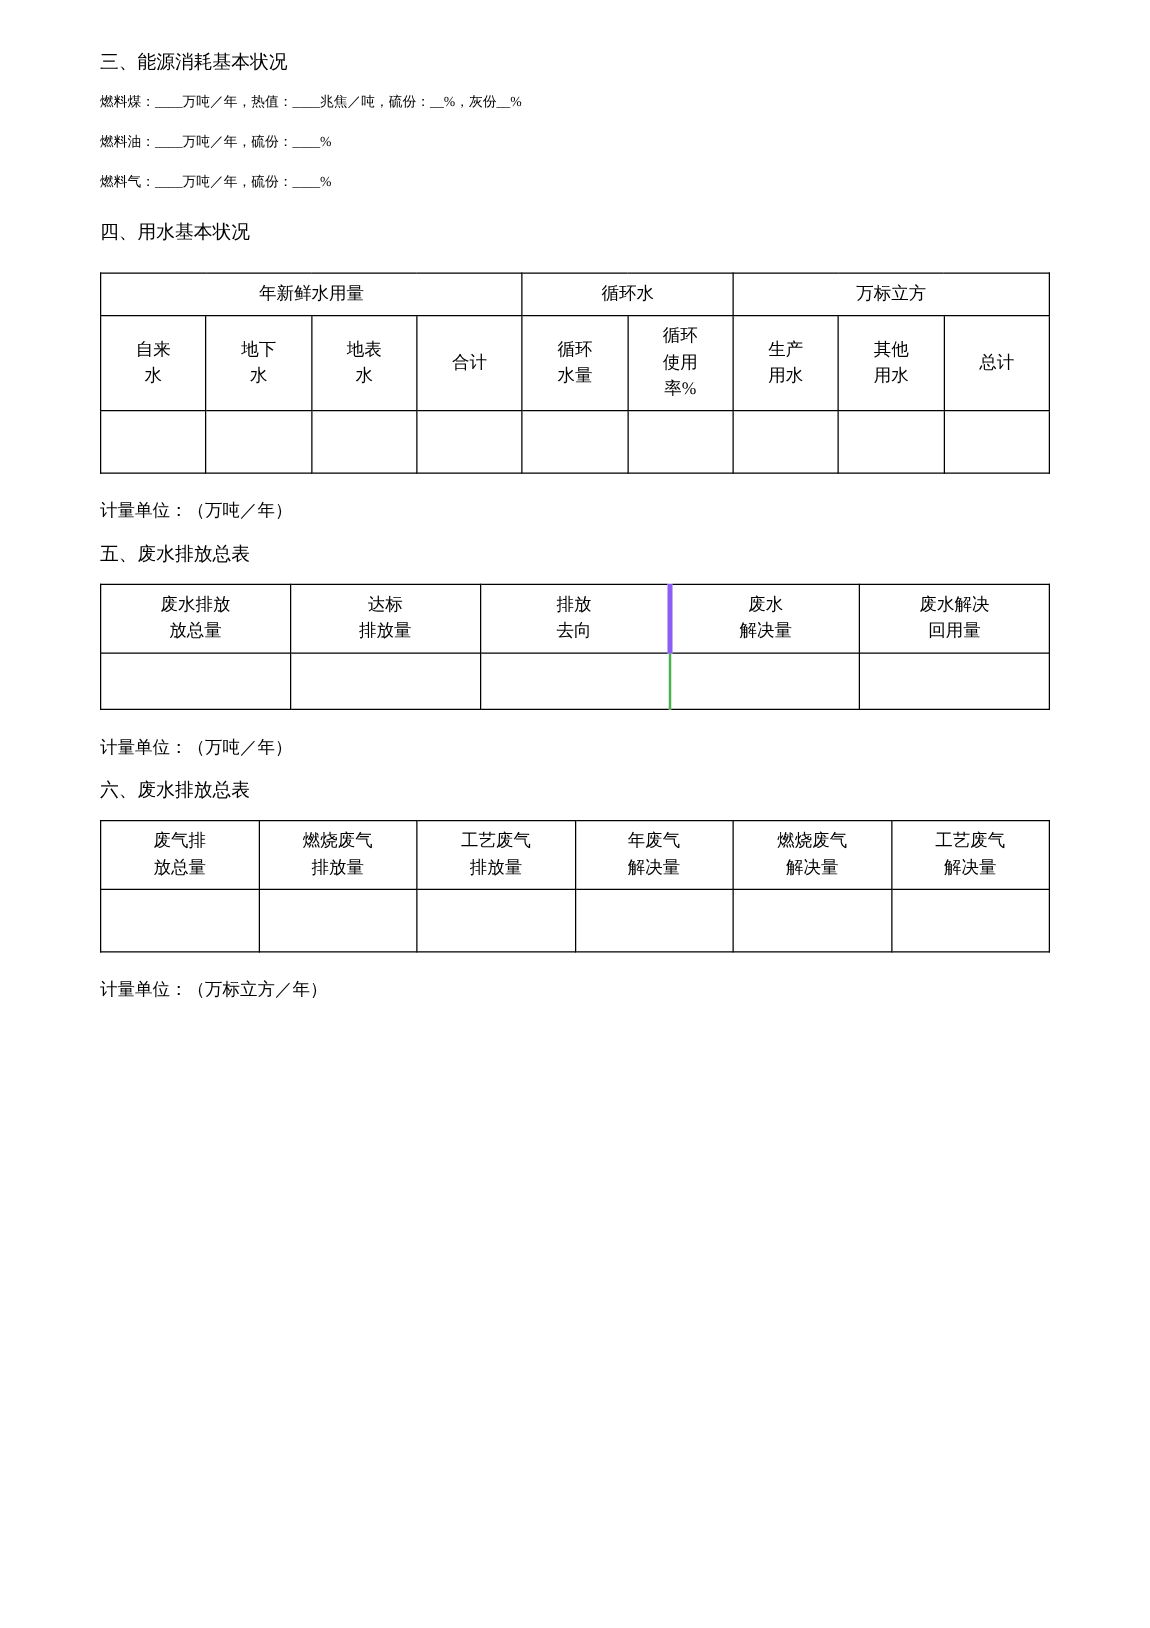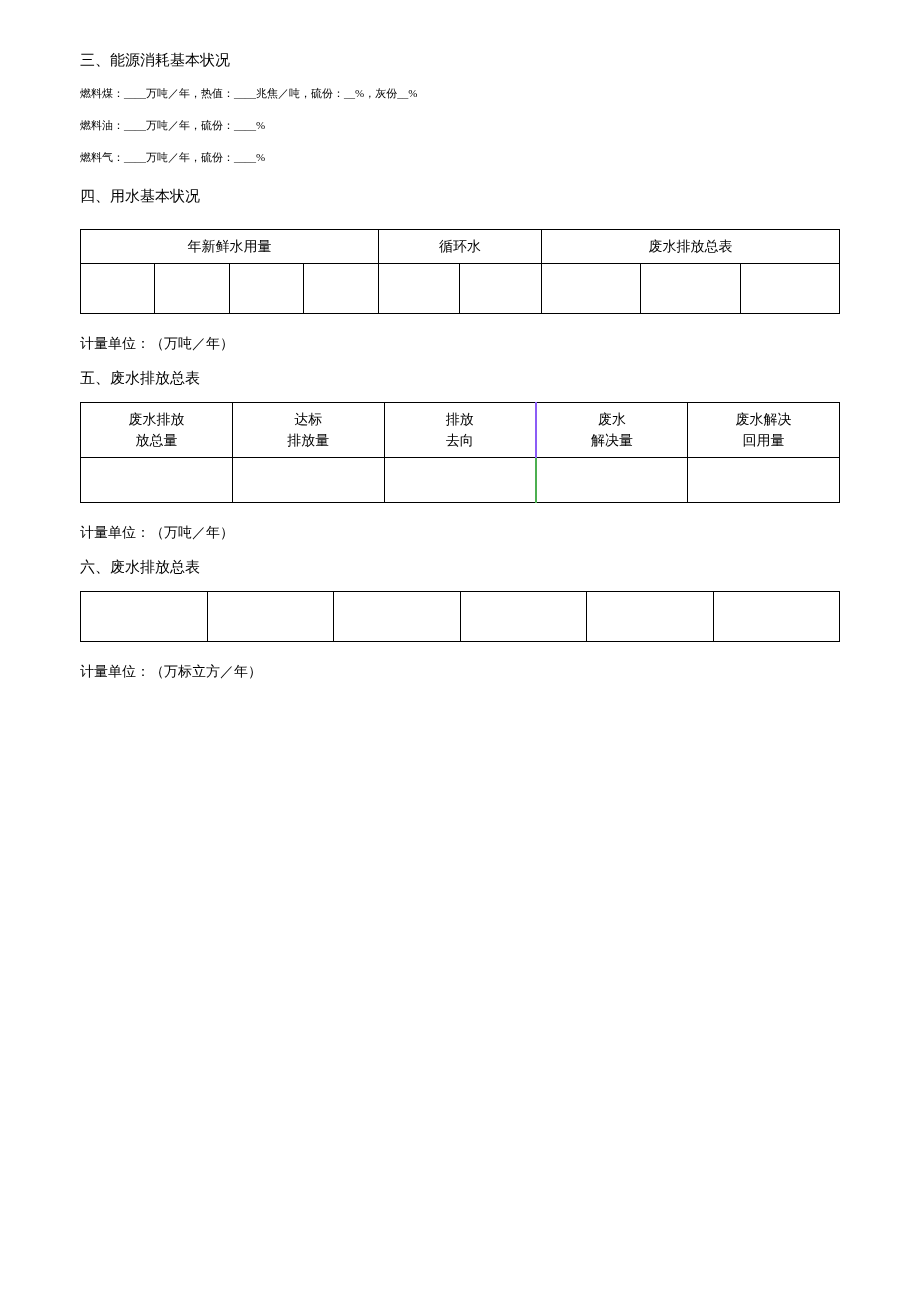--- a/index.html
+++ b/index.html
@@ -12,21 +12,20 @@
       font-family: "SimSun", "宋体", serif;
       font-size: 15px;
       color: #000000;
       width: 920px;
       min-height: 1302px;
       padding: 40px 80px;
     }
     .section-title {
       margin-bottom: 14px;
       font-size: 15px;
-      margin-top: 11px;
     }
     .fuel-line {
       margin-bottom: 12px;
       font-size: 11px;
       line-height: 1.8;
     }
     .table-wrap {
       margin-bottom: 21px;
     }
     table {
@@ -59,21 +58,32 @@
 <div class="fuel-line">燃料油：____万吨／年，硫份：____%</div>
 <div class="fuel-line">燃料气：____万吨／年，硫份：____%</div>
 
 <div class="section-title section-gap">四、用水基本状况</div>
 <div class="table-wrap">
   <table>
     <tbody>
       <tr>
         <td colspan="4">年新鲜水用量</td>
         <td colspan="2">循环水</td>
-        <td colspan="3">废水排放总表</td>
+        <td colspan="3">万标立方</td>
+      </tr>
+      <tr>
+        <td>自来<br>水</td>
+        <td>地下<br>水</td>
+        <td>地表<br>水</td>
+        <td>合计</td>
+        <td>循环<br>水量</td>
+        <td>循环<br>使用<br>率%</td>
+        <td>生产<br>用水</td>
+        <td>其他<br>用水</td>
+        <td>总计</td>
       </tr>
       <tr>
         <td style="height:50px;"></td>
         <td></td>
         <td></td>
         <td></td>
         <td></td>
         <td></td>
         <td></td>
         <td></td>
@@ -84,41 +94,49 @@
 </div>
 <div class="unit-note">计量单位：（万吨／年）</div>
 
 <div class="section-title">五、废水排放总表</div>
 <div class="table-wrap">
   <table>
     <tbody>
       <tr>
         <td style="width:20%;">废水排放<br>放总量</td>
         <td style="width:20%;">达标<br>排放量</td>
-        <td style="width:20%; border-right: 2px solid #8b5cf6;">排放<br>去向</td>
+        <td style="width:20%; border-right: 4px solid #8b5cf6;">排放<br>去向</td>
         <td style="width:20%;">废水<br>解决量</td>
         <td style="width:20%;">废水解决<br>回用量</td>
       </tr>
       <tr>
         <td style="height:45px;"></td>
         <td></td>
         <td style="border-right: 2px solid #4caf50;"></td>
         <td></td>
         <td></td>
       </tr>
     </tbody>
   </table>
 </div>
 <div class="unit-note">计量单位：（万吨／年）</div>
 
 <div class="section-title">六、废水排放总表</div>
 <div class="table-wrap">
   <table>
     <tbody>
       <tr>
+        <td style="width:16.6%;">废气排<br>放总量</td>
+        <td style="width:16.6%;">燃烧废气<br>排放量</td>
+        <td style="width:16.6%;">工艺废气<br>排放量</td>
+        <td style="width:16.6%;">年废气<br>解决量</td>
+        <td style="width:16.6%;">燃烧废气<br>解决量</td>
+        <td style="width:16.6%;">工艺废气<br>解决量</td>
+      </tr>
+      <tr>
         <td style="height:50px;"></td>
         <td></td>
         <td></td>
         <td></td>
         <td></td>
         <td></td>
       </tr>
     </tbody>
   </table>
 </div>

